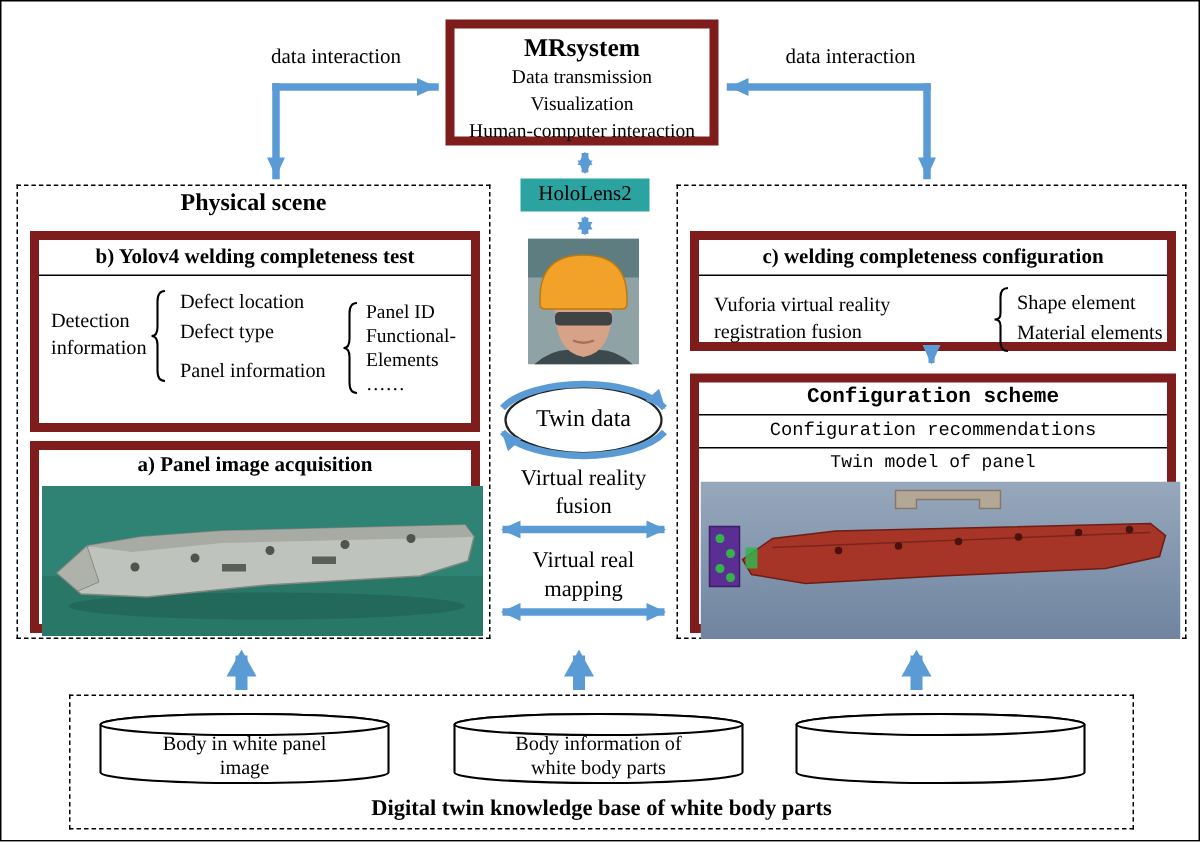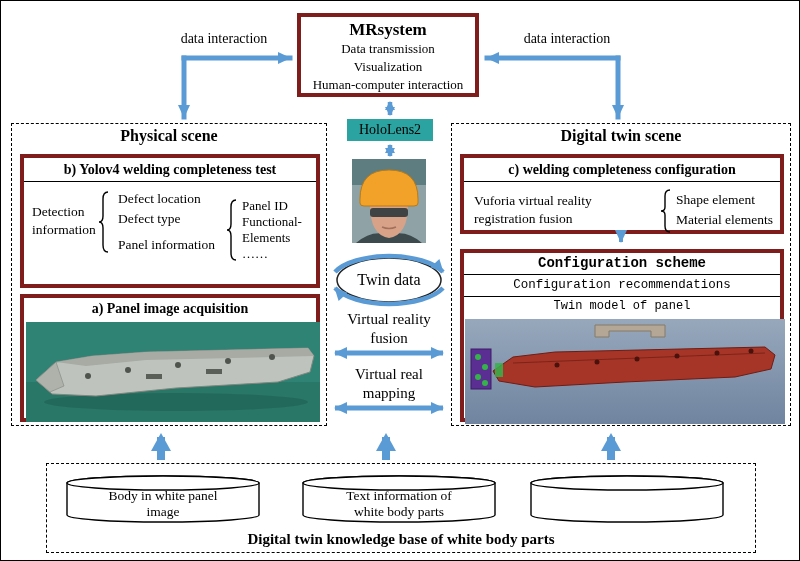--- a/index.html
+++ b/index.html
@@ -1,20 +1,20 @@
 <!DOCTYPE html>
 <html style="--accent: #5B9BD5; --hololens-bg: #2BA3A0; --photo-teal: #2E8374; --model-red: #A63528;"><head>
 <meta charset="utf-8">
 <style>
   *{margin:0;padding:0;box-sizing:border-box;}
   html,body{background:#9a9a9a;}
   #canvas{position:relative;width:800px;height:561px;background:#fff;border:1px solid #000;
           font-family:"Liberation Serif","DejaVu Serif",serif;color:#000;overflow:hidden;margin:0 auto;}
   .abs{position:absolute;}
-  .box{border:4px solid #7f1d1d;background:#fff;}
+  .box{border:6px solid #7f1d1d;background:#fff;}
   .dashed{border:1.5px dashed #000;background:#fff;}
   .tc{text-align:center;}
   .bold{font-weight:bold;}
   .lbl{font-size:14px;white-space:nowrap;}
   .mrline{font-size:13px;line-height:18px;}
   .itm{font-size:13.5px;line-height:17px;position:absolute;white-space:nowrap;}
   .sub{font-size:13px;line-height:16px;position:absolute;white-space:nowrap;}
   .boxtitle{height:24px;line-height:23px;border-bottom:1px solid #000;text-align:center;font-weight:bold;font-size:14px;white-space:nowrap;}
   .scenetitle{position:absolute;top:3px;left:0;right:0;text-align:center;font-weight:bold;font-size:16px;}
   .bigtxt{font-size:15px;line-height:19px;text-align:center;}
@@ -113,21 +113,20 @@
           <circle cx="202" cy="39" r="3" fill="#4F544D"></circle>
           <circle cx="246" cy="35" r="3" fill="#4F544D"></circle>
           <rect x="120" y="52" width="16" height="5" fill="#5A5F58"></rect>
           <rect x="180" y="47" width="16" height="5" fill="#5A5F58"></rect>
         </svg>
       </div>
     </div>
   </div>
 
   <div class="abs dashed" style="left:450px;top:122px;width:340px;height:303px;">
-    <div class="scenetitle">Digital twin scene</div>
 
     <div class="abs box" style="left:8px;top:30px;width:324px;height:80px;">
       <div class="boxtitle">c) welding completeness configuration</div>
       <div class="itm" style="left:10px;top:34px;">Vuforia virtual reality</div>
       <div class="itm" style="left:10px;top:52px;">registration fusion</div>
       <div class="abs" style="left:196px;top:31px;width:12px;height:44px;">
         <svg class="fill" viewBox="0 0 12 44">
             <path d="M10,1 Q5,1 5,7 L5,18 Q5,22 1,22 Q5,22 5,26 L5,37 Q5,43 10,43" fill="none" stroke="#000" stroke-width="1.4"></path>
           </svg>
       </div>
@@ -182,21 +181,21 @@
         <div>image</div>
       </div>
     </div>
 
     <div class="abs" style="left:254px;top:10px;width:196px;height:50px;">
       <svg class="fill" viewBox="0 0 196 50">
         <path d="M2,9 a96,7 0 0 1 192,0 l0,32 a96,7 0 0 1 -192,0 z" fill="#fff" stroke="#000" stroke-width="1.4"></path>
         <ellipse cx="98" cy="9" rx="96" ry="7" fill="#fff" stroke="#000" stroke-width="1.4"></ellipse>
       </svg>
       <div class="cylinder-text">
-        <div>Text information of</div>
+        <div>Body information of</div>
         <div>white body parts</div>
       </div>
     </div>
 
     <div class="abs" style="left:482px;top:10px;width:196px;height:50px;">
       <svg class="fill" viewBox="0 0 196 50">
         <path d="M2,9 a96,7 0 0 1 192,0 l0,32 a96,7 0 0 1 -192,0 z" fill="#fff" stroke="#000" stroke-width="1.4"></path>
         <ellipse cx="98" cy="9" rx="96" ry="7" fill="#fff" stroke="#000" stroke-width="1.4"></ellipse>
       </svg>
     </div>

